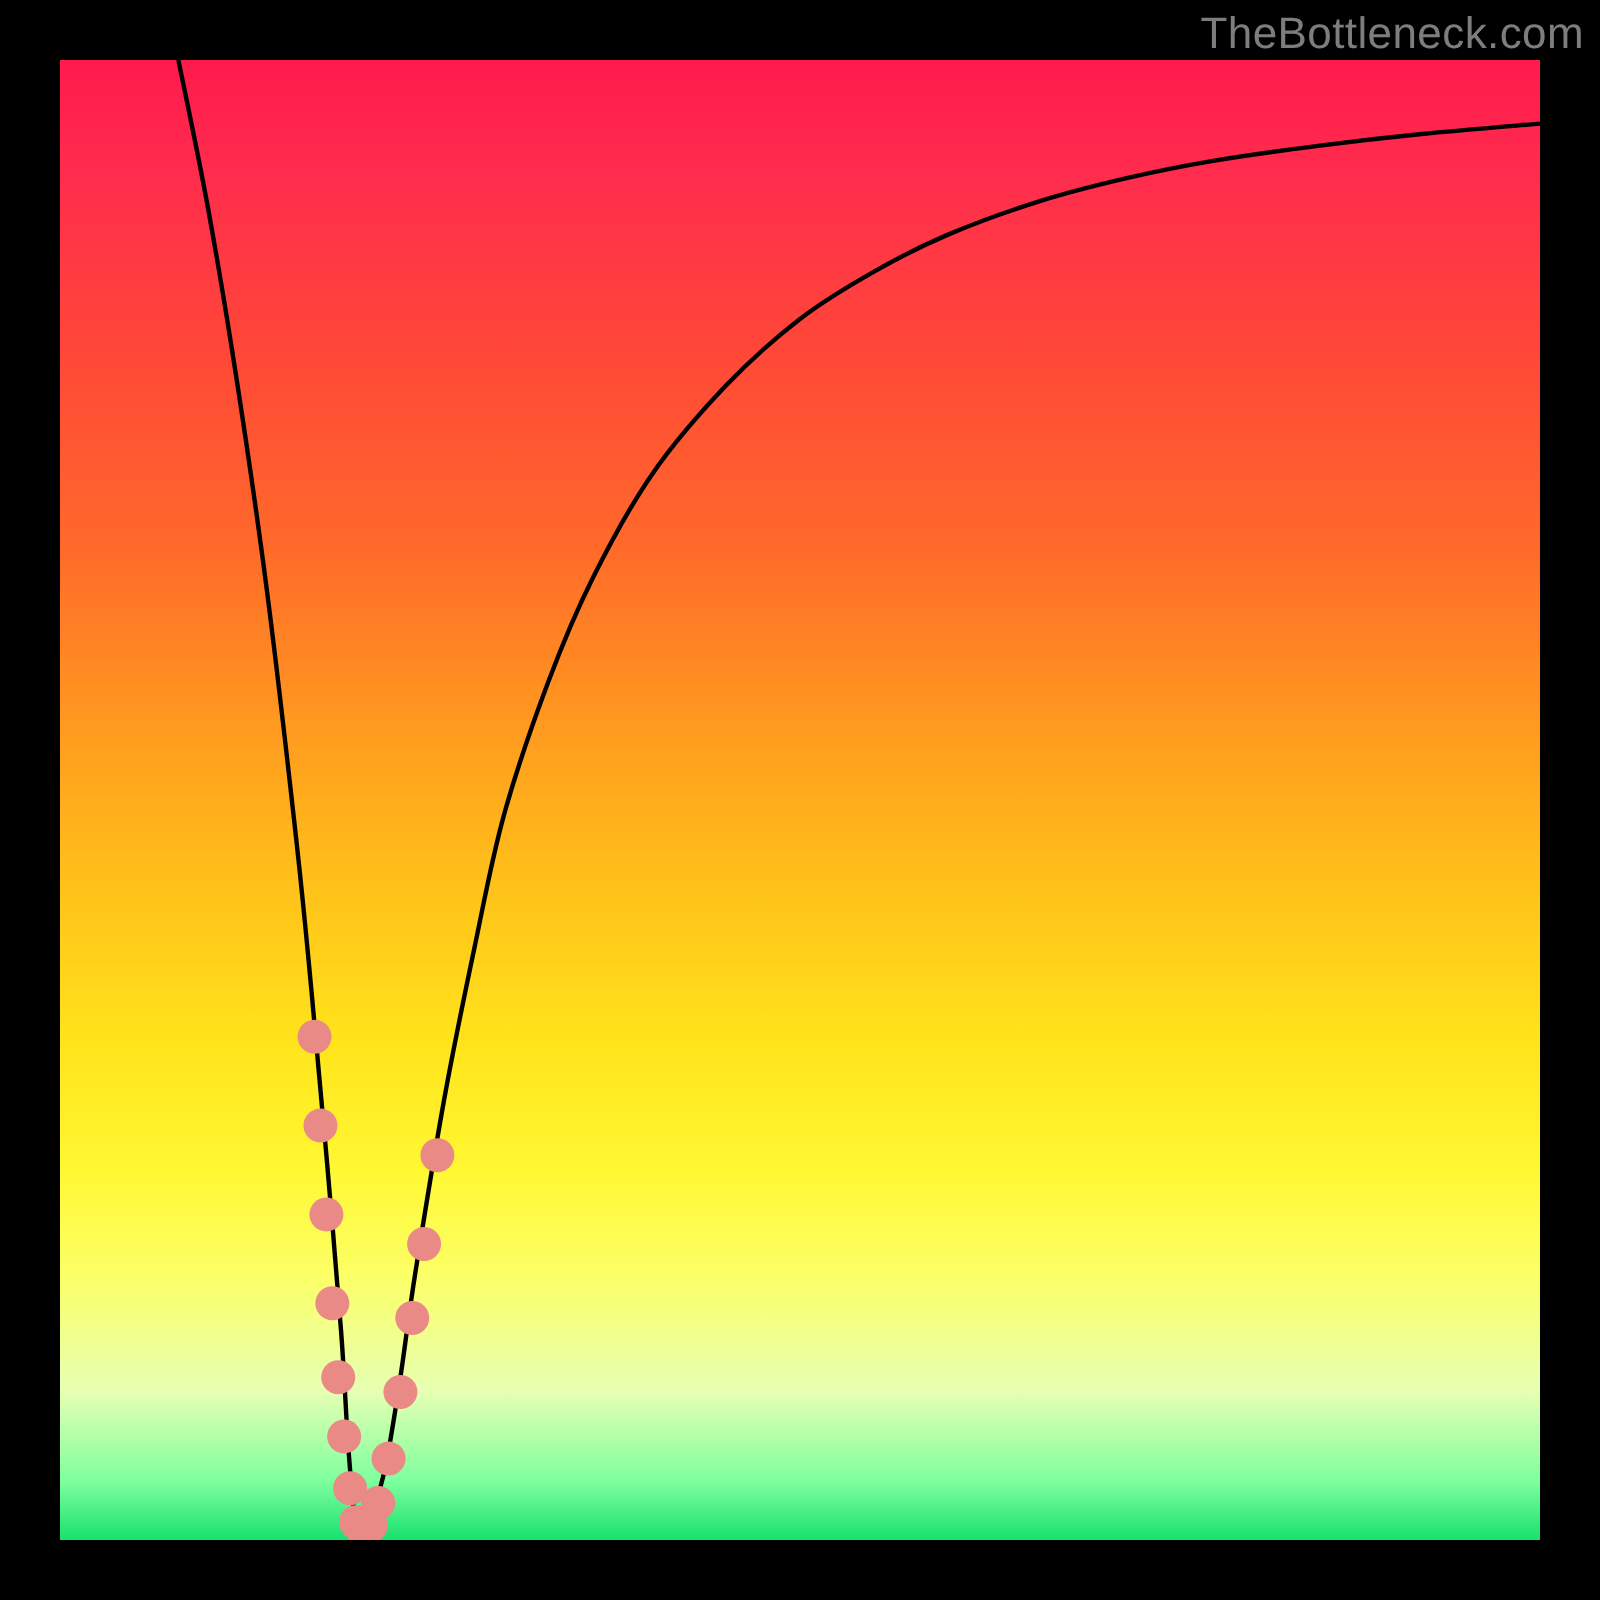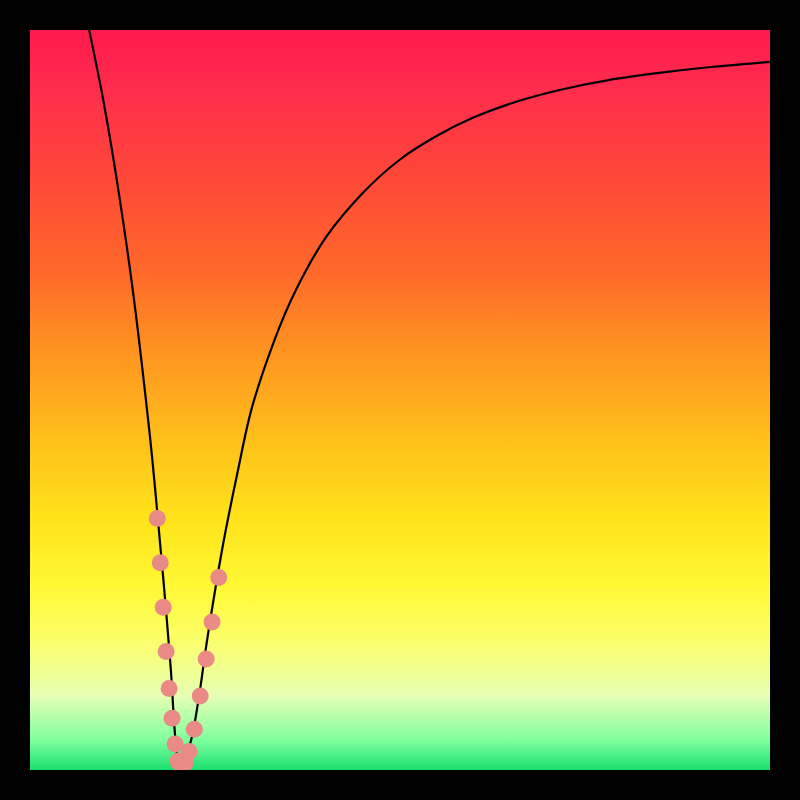--- a/index.html
+++ b/index.html
@@ -55,20 +55,21 @@
     left: 0;
     width: 740px;
     height: 740px;
     display: block;
   }
 </style>
 </head>
 <body>
 
 <div class="frame">
+  <div class="watermark">TheBottleneck.com</div>
 
   <div class="plot-area">
     <svg class="curve" viewBox="0 0 740 740">
       <g id="curve-group">
           <path d="M 59.2 0 C 61.66666666666667 12.333333333333334 69.06666666666666 46.866666666666674 74 74 C 78.93333333333334 101.13333333333333 83.86666666666666 130.7333333333333 88.8 162.79999999999995 C 93.73333333333333 194.86666666666662 98.66666666666667 228.16666666666663 103.60000000000001 266.4 C 108.53333333333335 304.6333333333333 114.7 358.90000000000003 118.4 392.20000000000005 C 122.10000000000001 425.50000000000006 123.33333333333334 440.3 125.80000000000001 466.2 C 128.26666666666668 492.09999999999997 130.73333333333332 519.2333333333333 133.2 547.6 C 135.66666666666666 575.9666666666667 138.75 611.7333333333333 140.6 636.4 C 142.45 661.0666666666666 143.06666666666666 679.5666666666667 144.3 695.6 C 145.53333333333336 711.6333333333333 146.76666666666668 725.8166666666667 148 732.6 C 149.23333333333332 739.3833333333333 150.46666666666664 736.9166666666666 151.7 736.3 C 152.93333333333334 735.6833333333333 153.55 734.4499999999999 155.4 728.9 C 157.25 723.35 160.33333333333334 714.7166666666667 162.8 703 C 165.26666666666668 691.2833333333333 167.73333333333335 674.6333333333333 170.20000000000002 658.6 C 172.66666666666669 642.5666666666667 173.9 630.2333333333333 177.6 606.8 C 181.29999999999998 583.3666666666666 187.46666666666667 545.1333333333333 192.4 518 C 197.33333333333334 490.8666666666667 202.26666666666668 467.43333333333334 207.20000000000002 444 C 212.13333333333335 420.56666666666666 215.83333333333334 399.6 222 377.40000000000003 C 228.16666666666666 355.20000000000005 236.8 330.53333333333336 244.20000000000002 310.8 C 251.60000000000002 291.06666666666666 257.76666666666665 276.26666666666665 266.4 259 C 275.0333333333333 241.73333333333335 284.9 223.23333333333338 296 207.20000000000005 C 307.1 191.1666666666667 320.6666666666667 175.74999999999997 333 162.79999999999995 C 345.3333333333333 149.84999999999994 357.66666666666663 138.99666666666664 370 129.5 C 382.33333333333337 120.00333333333334 394.66666666666674 112.85000000000004 407.00000000000006 105.82000000000005 C 419.33333333333337 98.79000000000006 430.43333333333334 93.11666666666673 444 87.32000000000005 C 457.56666666666666 81.52333333333337 473.6 75.72666666666665 488.40000000000003 71.03999999999996 C 503.20000000000005 66.35333333333328 518 62.65333333333327 532.8 59.19999999999993 C 547.5999999999999 55.74666666666659 561.1666666666667 53.03333333333327 577.2 50.319999999999936 C 593.2333333333333 47.606666666666605 611.7333333333333 45.13999999999995 629 42.91999999999996 C 646.2666666666667 40.69999999999997 662.3000000000001 38.85 680.8000000000001 37 C 699.3000000000001 35.15 730.1333333333333 32.68333333333328 740 31.819999999999936" fill="none" stroke="#000000" stroke-width="2.2" stroke-linecap="round"></path>
         </g>
       <g id="dots-group">
           <circle cx="127.27999999999999" cy="488.4" r="8.5" fill="#ea8a87"></circle>
           <circle cx="130.24" cy="532.8" r="8.5" fill="#ea8a87"></circle>
           <circle cx="133.2" cy="577.2" r="8.5" fill="#ea8a87"></circle>

